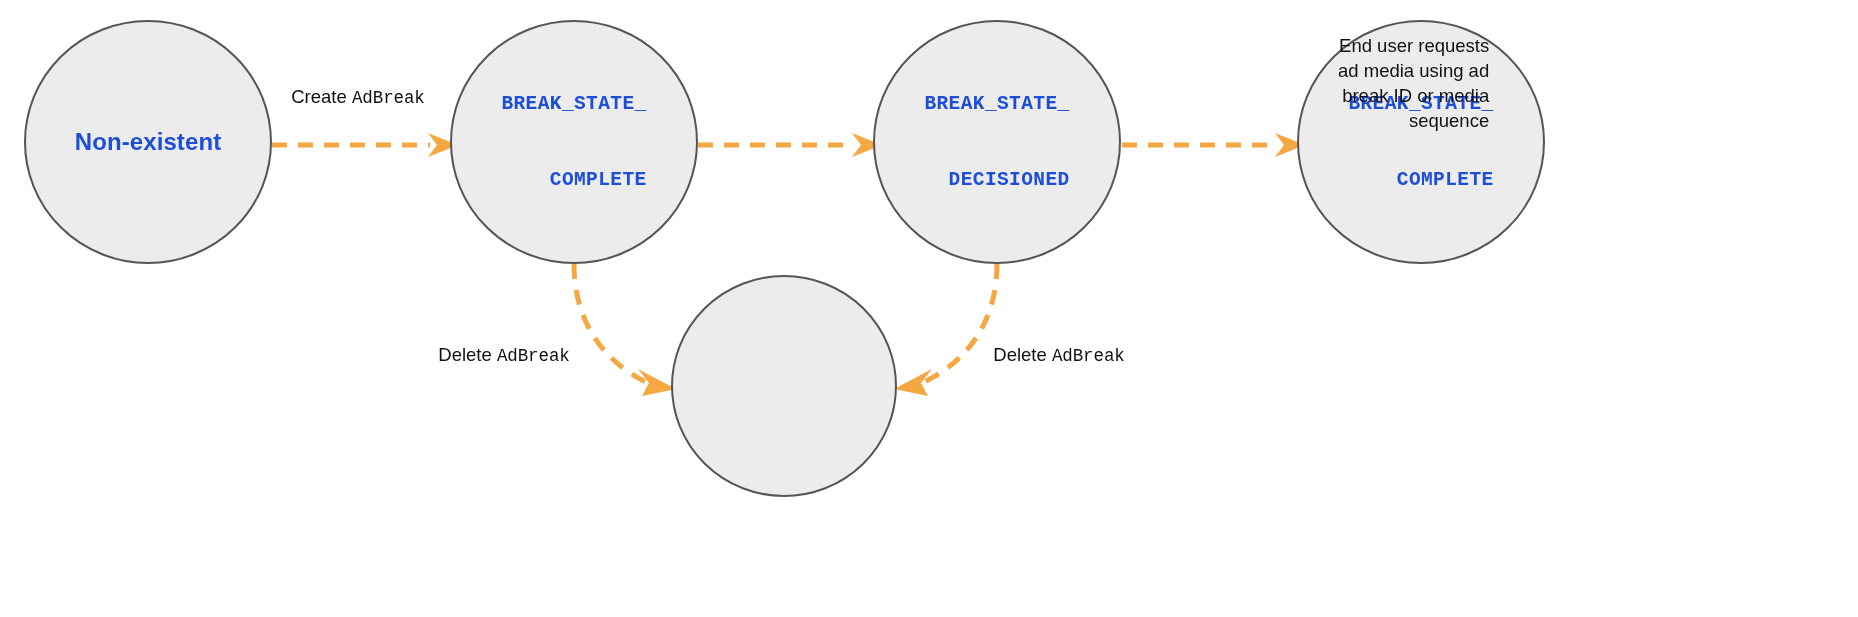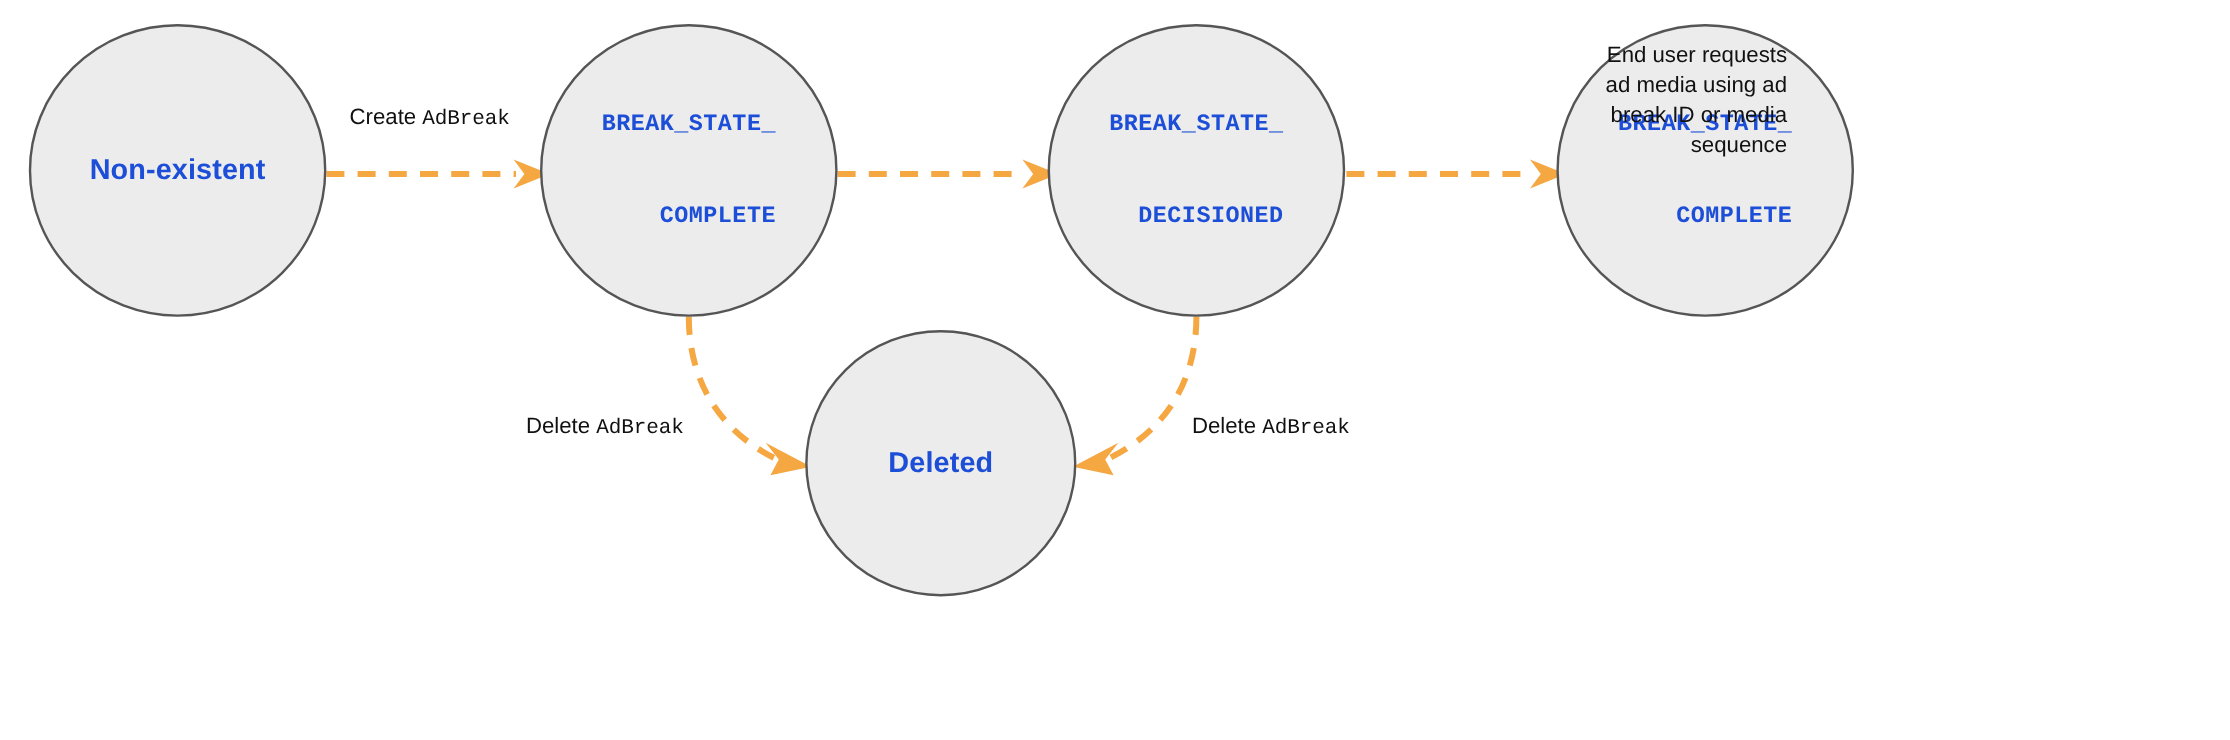--- a/index.html
+++ b/index.html
@@ -134,23 +134,20 @@
   <div class="node-label mono" style="left:997px; top:142px;">
     <div>BREAK_STATE_</div>
     <div>DECISIONED</div>
   </div>
 
   <div class="node-label mono" style="left:1421px; top:142px;">
     <div>BREAK_STATE_</div>
     <div>COMPLETE</div>
   </div>
 
-  <div class="node-label sans" style="left:784px; top:386px;">
-    <div>Deleted</div>
-  </div>
 
   <div class="edge-label center" id="lbl-0" style="left:358px; top:84px;"><div><span>Create </span><span class="mono">AdBreak</span></div></div>
 
 
   <div class="edge-label left" id="lbl-2" style="left:1338px; top:33px;text-align:right;"><div><span>End user requests</span></div><div><span>ad media using ad</span></div><div><span>break ID or media</span></div><div><span>sequence</span></div></div>
 
   <div class="edge-label center" id="lbl-3" style="left:504px; top:342px;"><div><span>Delete </span><span class="mono">AdBreak</span></div></div>
 
   <div class="edge-label center" id="lbl-4" style="left:1059px; top:342px;"><div><span>Delete </span><span class="mono">AdBreak</span></div></div>
 

